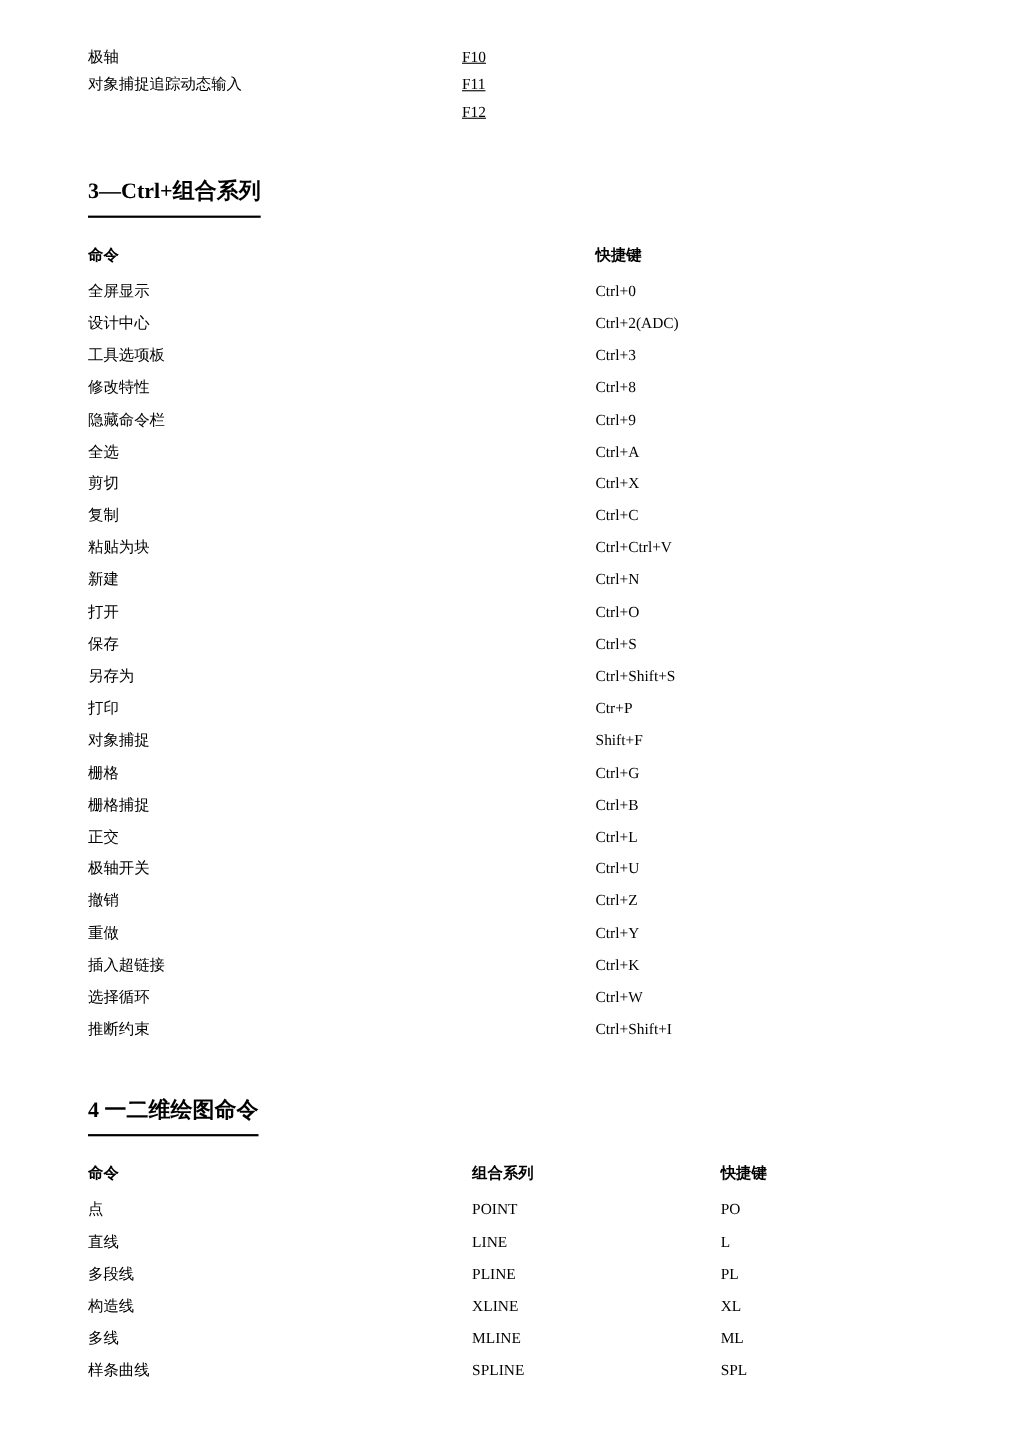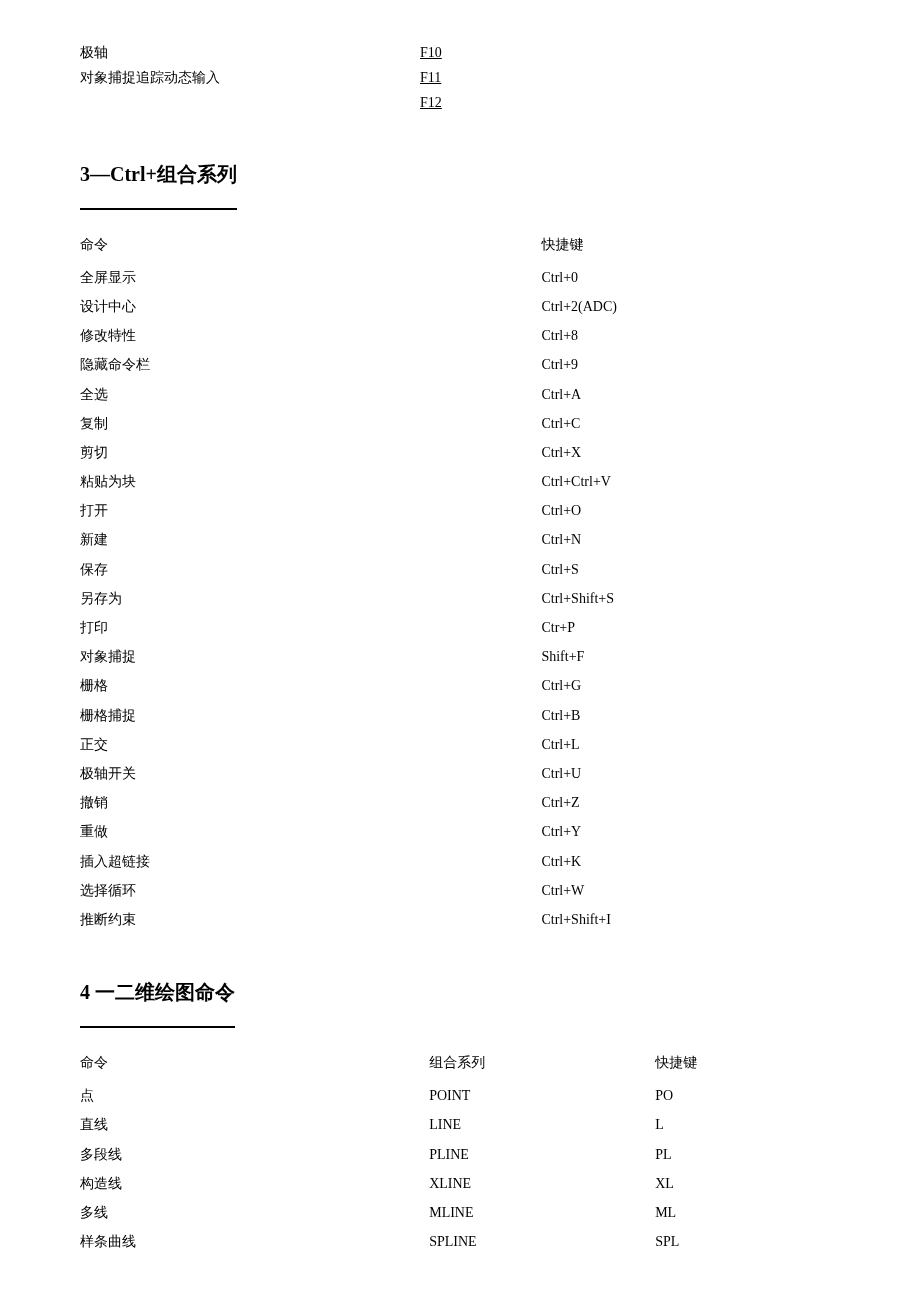--- a/index.html
+++ b/index.html
@@ -8,21 +8,21 @@
       font-family: "SimSun", "宋体", serif;
       font-size: 14px;
       color: #000;
       padding: 40px 80px;
       line-height: 1.8;
     }
     .section-title {
       font-size: 20px;
       font-weight: bold;
       border-bottom: 2px solid #000;
-      padding-bottom: 16px;
+      padding-bottom: 4px;
       margin-bottom: 20px;
       margin-top: 10px;
       display: inline-block;
     }
     .table-container {
       margin-bottom: 30px;
     }
     .shortcut-table {
       width: 100%;
       border-collapse: collapse;
@@ -34,21 +34,21 @@
     .shortcut-table td:first-child {
       width: 340px;
     }
     .shortcut-table td:nth-child(2) {
       width: 220px;
     }
     .shortcut-table td:nth-child(3) {
       width: 180px;
     }
     .header-row td {
-      font-weight: normal;
+      font-weight: bold;
       padding-bottom: 6px;
     }
     .top-entries {
       margin-bottom: 20px;
     }
     .top-entry {
       display: flex;
       align-items: center;
     }
     .top-entry .cmd {
@@ -91,50 +91,54 @@
         </tr>
         <tr>
           <td>全屏显示</td>
           <td>Ctrl+0</td>
         </tr>
         <tr>
           <td>设计中心</td>
           <td>Ctrl+2(ADC)</td>
         </tr>
         <tr>
+          <td>工具选项板</td>
+          <td>Ctrl+3</td>
+        </tr>
+        <tr>
           <td>修改特性</td>
           <td>Ctrl+8</td>
         </tr>
         <tr>
           <td>隐藏命令栏</td>
           <td>Ctrl+9</td>
         </tr>
         <tr>
           <td>全选</td>
           <td>Ctrl+A</td>
         </tr>
         <tr>
+          <td>剪切</td>
+          <td>Ctrl+X</td>
+        </tr>
+        <tr>
           <td>复制</td>
           <td>Ctrl+C</td>
         </tr>
         <tr>
-          <td>剪切</td>
-          <td>Ctrl+X</td>
-        </tr>
-        <tr>
           <td>粘贴为块</td>
           <td>Ctrl+Ctrl+V</td>
         </tr>
         <tr>
+          <td>新建</td>
+          <td>Ctrl+N</td>
+        </tr>
+        <tr>
           <td>打开</td>
           <td>Ctrl+O</td>
-        </tr>
-        <tr>
-          <td>新建</td>
-          <td>Ctrl+N</td>
         </tr>
         <tr>
           <td>保存</td>
           <td>Ctrl+S</td>
         </tr>
         <tr>
           <td>另存为</td>
           <td>Ctrl+Shift+S</td>
         </tr>
         <tr>

